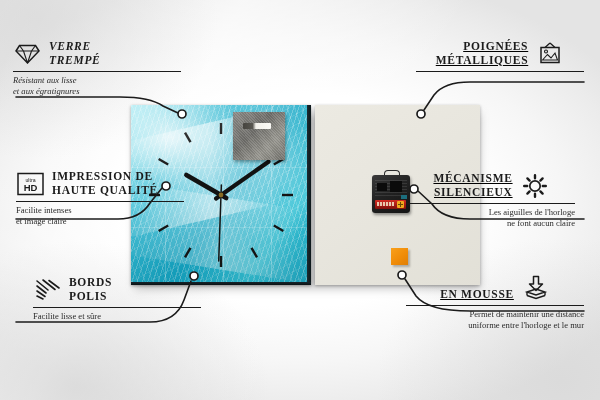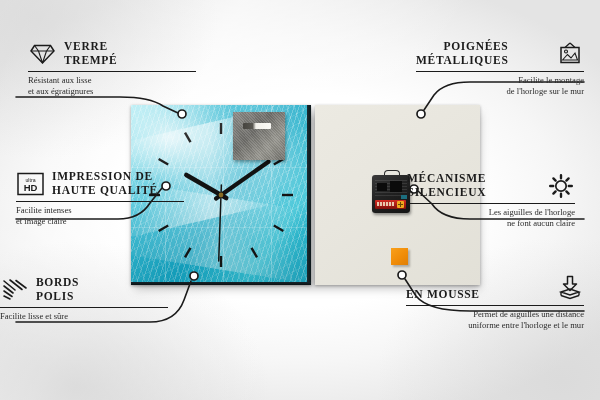--- a/index.html
+++ b/index.html
@@ -145,21 +145,21 @@
   .foam{
     position:absolute;left:391px;top:248px;width:17px;height:17px;
     background:linear-gradient(140deg,#f9a01b 0%,#f08c08 55%,#e07f05 100%);
     box-shadow:2px 2px 2px rgba(0,0,0,.25);
   }
 
   
   .feat{position:absolute;}
   .feat-row{display:flex;align-items:center;gap:8px;}
   .feat.left .feat-row{justify-content:flex-start;}
-  .feat.right .feat-row{justify-content:space-between;}
+  .feat.right .feat-row{justify-content:center;text-decoration:underline;}
   .feat-title{
     font-family:"Liberation Serif", serif;
     font-weight:bold;font-size:11.5px;line-height:13.5px;
     letter-spacing:.7px;color:#1b1b1b;text-transform:uppercase;
     white-space:nowrap;
   }
   .feat.right .feat-title{text-align:right;}
   .rule{height:1.3px;background:#1b1b1b;margin-top:4px;}
   .feat-desc{
     font-family:"Liberation Serif", serif;
@@ -265,21 +265,21 @@
     <g id="connector-dots" fill="#ffffff" stroke="#1b1b1b" stroke-width="1.7">
         <circle cx="182" cy="114" r="4"></circle>
         <circle cx="166" cy="186" r="4"></circle>
         <circle cx="194" cy="276" r="4"></circle>
         <circle cx="421" cy="114" r="4"></circle>
         <circle cx="414" cy="189" r="4"></circle>
         <circle cx="402" cy="275" r="4"></circle>
       </g>
   </svg>
 
-  <div class="feat left" id="feat-0" style="left:28px;top:40px;width:168px;">
+  <div class="feat left" id="feat-0" style="left:13px;top:40px;width:168px;font-style:italic;">
     <div class="feat-row">
       <span class="icon">
         <svg width="27" height="22" viewBox="0 0 27 22">
           <path d="M5.5 2.5 H21.5 L25 8 L13.5 20 L2 8 Z" fill="none" stroke="#1b1b1b" stroke-width="1.5"></path>
           <path d="M2 8 H25 M5.5 2.5 L9.5 8 L13.5 20 M21.5 2.5 L17.5 8 L13.5 20 M9.5 8 H17.5" fill="none" stroke="#1b1b1b" stroke-width="1.1"></path>
         </svg>
       </span>
       <span class="feat-title">
         <span>VERRE</span><br>
         <span>TREMPÉ</span>
@@ -302,21 +302,21 @@
       <span class="feat-title">
         <span>IMPRESSION DE</span><br>
         <span>HAUTE QUALITÉ</span>
       </span>
     </div>
     <div class="rule" style="width:168px;"></div>
     <div class="feat-desc">Facilite intenses
 et image claire</div>
   </div>
 
-  <div class="feat left" id="feat-2" style="left:0;top:276px;width:168px;">
+  <div class="feat left" id="feat-2" style="left:33px;top:276px;width:168px;">
     <div class="feat-row">
       <span class="icon">
         <svg width="27" height="23" viewBox="0 0 27 23">
           <g stroke="#1b1b1b" stroke-width="1.6" stroke-linecap="round">
             <path d="M3 3 L14 12"></path>
               <path d="M3 8 L12 15"></path>
             <path d="M3 13 L11 18.5"></path>
               <path d="M3 18 L9 21"></path>
             <path d="M9 2 L21 11.5"></path>
               <path d="M15 2.5 L25 10"></path>
@@ -341,22 +341,20 @@
       <span class="icon">
         <svg width="28" height="24" viewBox="0 0 28 24">
           <path d="M14 1 L9 5.5 M14 1 L19 5.5" fill="none" stroke="#1b1b1b" stroke-width="1.3"></path>
           <rect x="5" y="5.5" width="18" height="15" fill="none" stroke="#1b1b1b" stroke-width="1.5"></rect>
           <path d="M6.5 18 L11.5 12.5 L15 16 L19 11 L21.5 18 Z" fill="none" stroke="#1b1b1b" stroke-width="1.1"></path>
           <circle cx="10" cy="9.5" r="1.5" fill="none" stroke="#1b1b1b" stroke-width="1.1"></circle>
         </svg>
       </span>
     </div>
     <div class="rule" style="width:168px;"></div>
-    <div class="feat-desc">Facilite le montage
-de l'horloge sur le mur</div>
   </div>
 
   <div class="feat right" id="feat-4" style="left:407px;top:172px;width:168px;">
     <div class="feat-row">
       <span class="feat-title">
         <span>MÉCANISME</span><br>
         <span>SILENCIEUX</span>
       </span>
       <span class="icon">
         <svg width="26" height="26" viewBox="0 0 26 26">
@@ -382,17 +380,17 @@
       <span class="icon">
         <svg width="26" height="25" viewBox="0 0 26 25">
           <path d="M10.5 1.5 H15.5 V9 H19.5 L13 15.5 L6.5 9 H10.5 Z" fill="none" stroke="#1b1b1b" stroke-width="1.5" stroke-linejoin="round"></path>
           <path d="M4 17 L13 14 L22 17 L13 20 Z" fill="none" stroke="#1b1b1b" stroke-width="1.4"></path>
           <path d="M4 20.5 L13 23.5 L22 20.5" fill="none" stroke="#1b1b1b" stroke-width="1.4"></path>
           <path d="M4 17 L4 20.5 M22 17 L22 20.5" stroke="#1b1b1b" stroke-width="1.4"></path>
         </svg>
       </span>
     </div>
     <div class="rule" style="width:178px;"></div>
-    <div class="feat-desc">Permet de aiguilles une distance
+    <div class="feat-desc">Permet de maintenir une distance
 uniforme entre l'horloge et le mur</div>
   </div>
 
 </div>
 
 </body></html>

